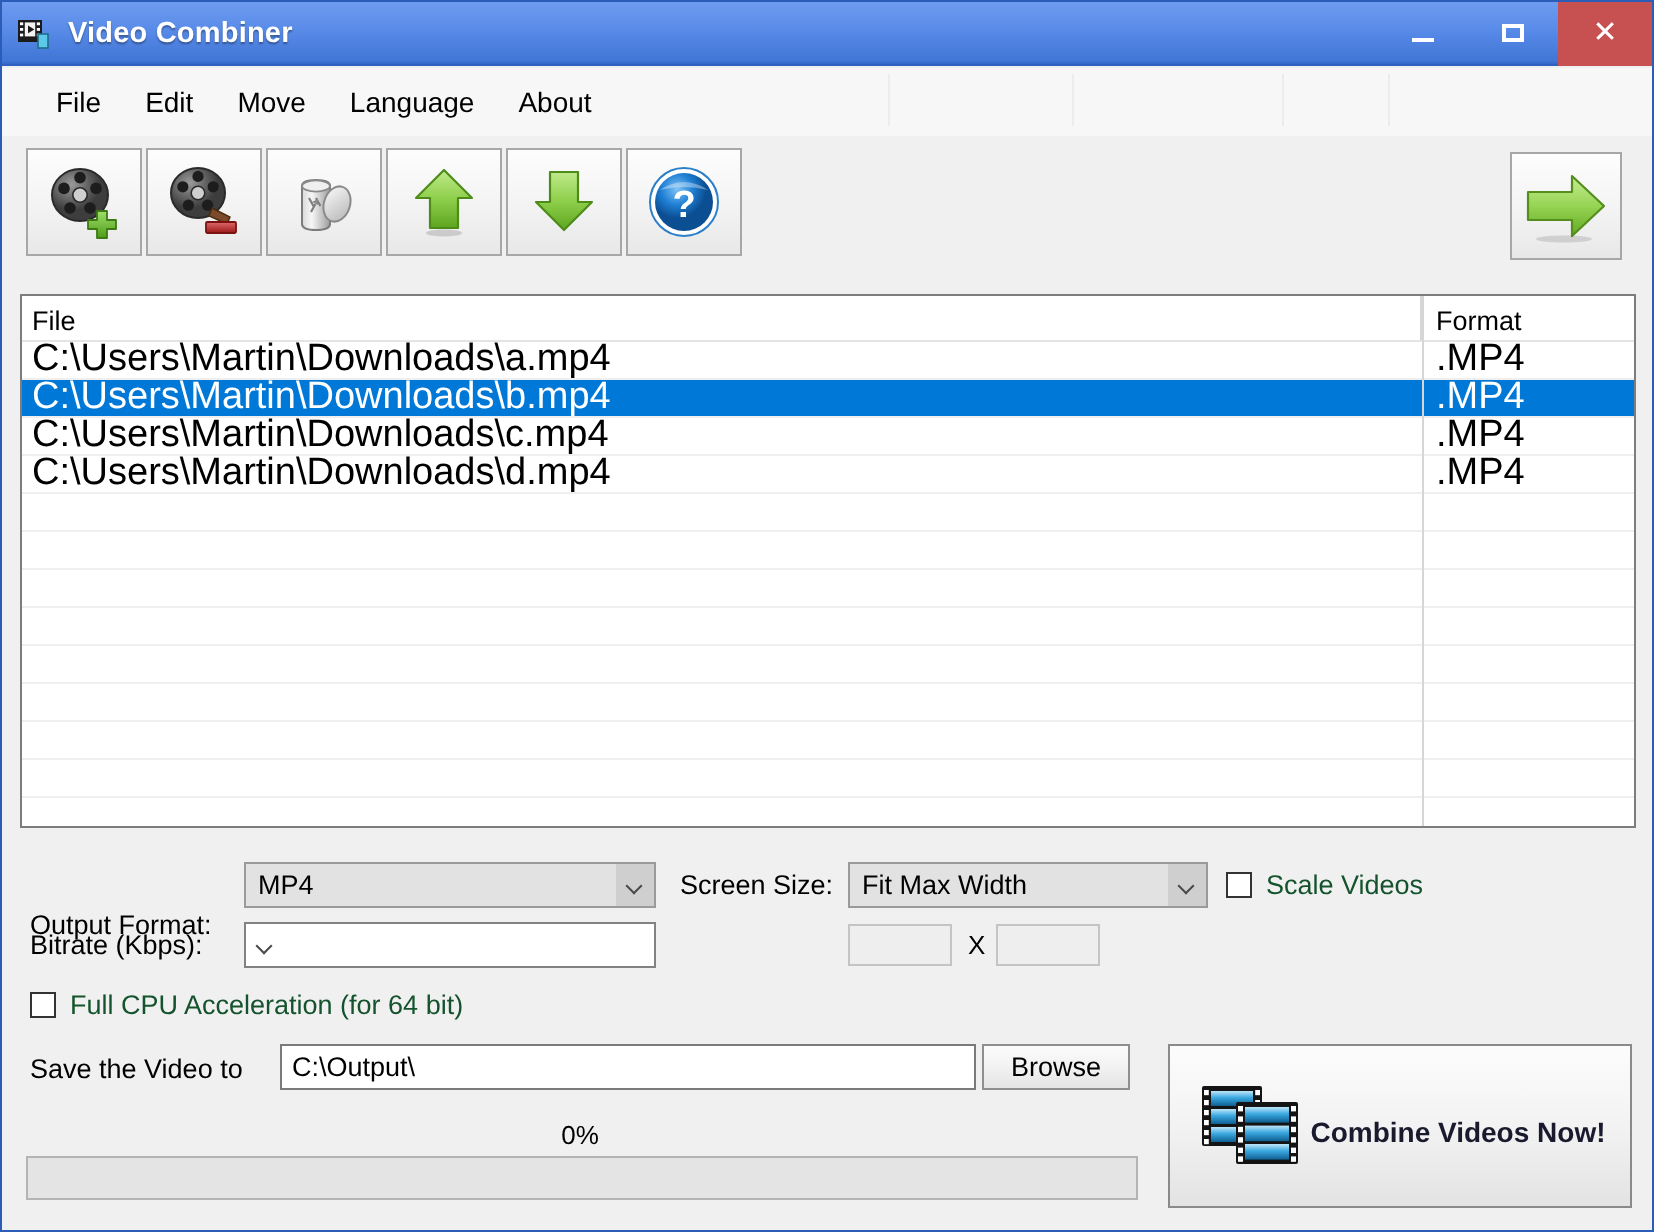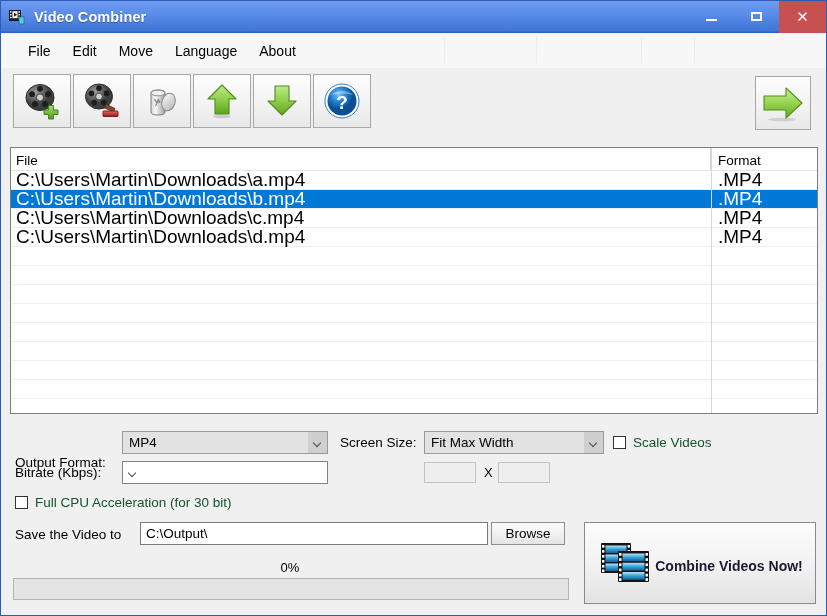--- a/index.html
+++ b/index.html
@@ -611,21 +611,21 @@
     <div class="cbox"></div>
     <div class="cblabel">Scale Videos</div>
   </div>
 
   <div class="tinybox" style="left:423px; top:461px;"></div>
   <div class="xlbl" style="left:483px; top:464px;">X</div>
   <div class="tinybox" style="left:497px; top:461px;"></div>
 
   <div class="cbrow" style="left:14px; top:494px;">
     <div class="cbox"></div>
-    <div class="cblabel">Full CPU Acceleration (for 30 bit)</div>
+    <div class="cblabel">Full CPU Acceleration (for 64 bit)</div>
   </div>
 
   <div class="lbl" style="left:14px; top:526px;">Save the Video to</div>
   <div class="textfield" style="left:139px; top:521px; width:348px;">C:\Output\</div>
   <div class="pushbtn" style="left:490px; top:521px; width:74px; height:23px;">Browse</div>
 
   <div class="pct" style="left:8px; top:559px; width:562px;">0%</div>
   <div class="progress" style="left:12px; top:577px; width:556px; height:22px;"></div>
 
   <div class="bigbtn">

